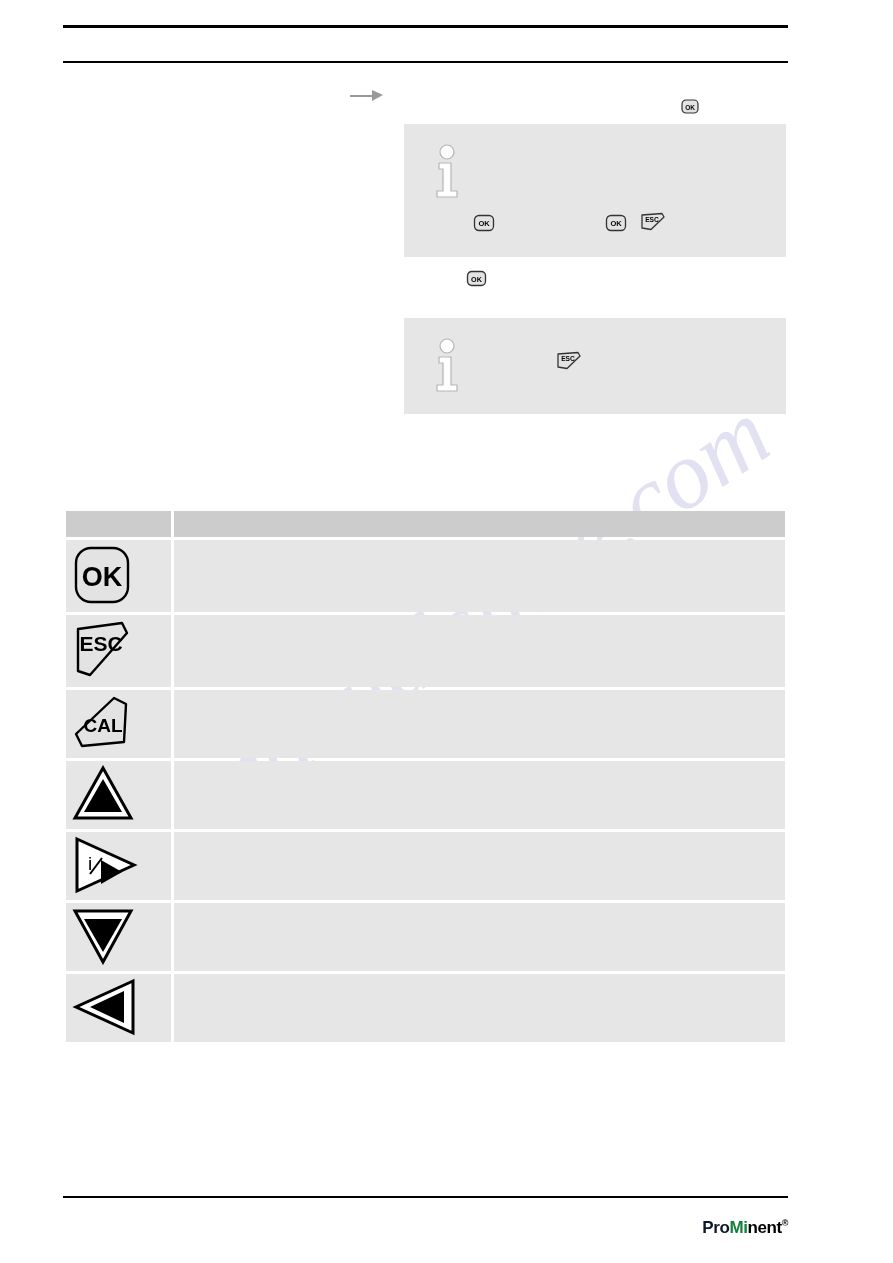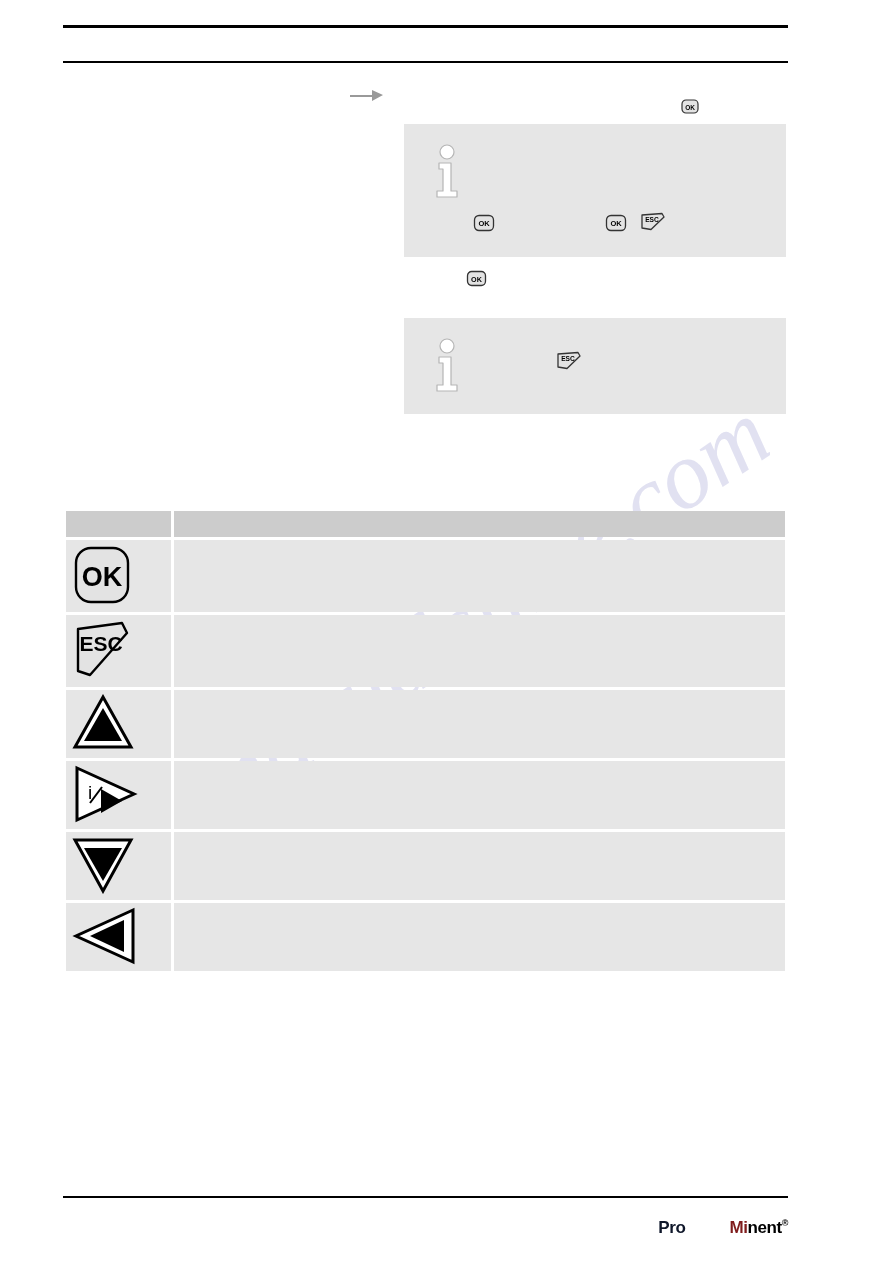--- a/index.html
+++ b/index.html
@@ -162,21 +162,21 @@
   .brand {
     position: absolute;
     right: 105px;
     top: 1218px;
     font-size: 17px;
     font-weight: bold;
     letter-spacing: -0.4px;
     font-family: "Liberation Sans", sans-serif;
   }
   .brand .pro  { color: #0f172a; }
-  .brand .mi   { color: #7f1d1d; padding-left: 44px; }
+  .brand .mi   { color: #15803d; }
   .brand .nent { color: #000000; text-align: right; }
   .brand .reg  { font-size: 9px; vertical-align: super; color:#000; }
 
   
   .watermark {
     position: absolute;
     left: 150px;
     top: 360px;
     width: 620px;
     height: 560px;
@@ -289,20 +289,29 @@
         <td class="key-cell">
           <svg width="62" height="62" viewBox="0 0 62 62">
             <path d="M6 10 L50 4 L55 14 L18 56 L6 52 Z" fill="#e3e3e3" stroke="#000" stroke-width="2.4" stroke-linejoin="round"></path>
             <text x="29" y="32" font-family="Liberation Sans, sans-serif" font-size="21" font-weight="bold" text-anchor="middle" fill="#000">ESC</text>
           </svg>
         </td>
         <td class="desc-cell"></td>
       </tr>
 
 
+      <tr>
+        <td class="key-cell">
+          <svg width="62" height="58" viewBox="0 0 62 58">
+            <path d="M4 40 L42 4 L54 10 L52 48 L10 52 Z" fill="#e3e3e3" stroke="#000" stroke-width="2.4" stroke-linejoin="round"></path>
+            <text x="31" y="38" font-family="Liberation Sans, sans-serif" font-size="19" font-weight="bold" text-anchor="middle" fill="#000">CAL</text>
+          </svg>
+        </td>
+        <td class="desc-cell"></td>
+      </tr>
 
 
       <tr>
         <td class="key-cell">
           <svg width="62" height="58" viewBox="0 0 62 58">
             <path d="M31 3 L59 53 H3 Z" fill="#ffffff" stroke="#000" stroke-width="3"></path>
             <path d="M31 14 L50 47 H12 Z" fill="#000000"></path>
           </svg>
         </td>
         <td class="desc-cell"></td>

